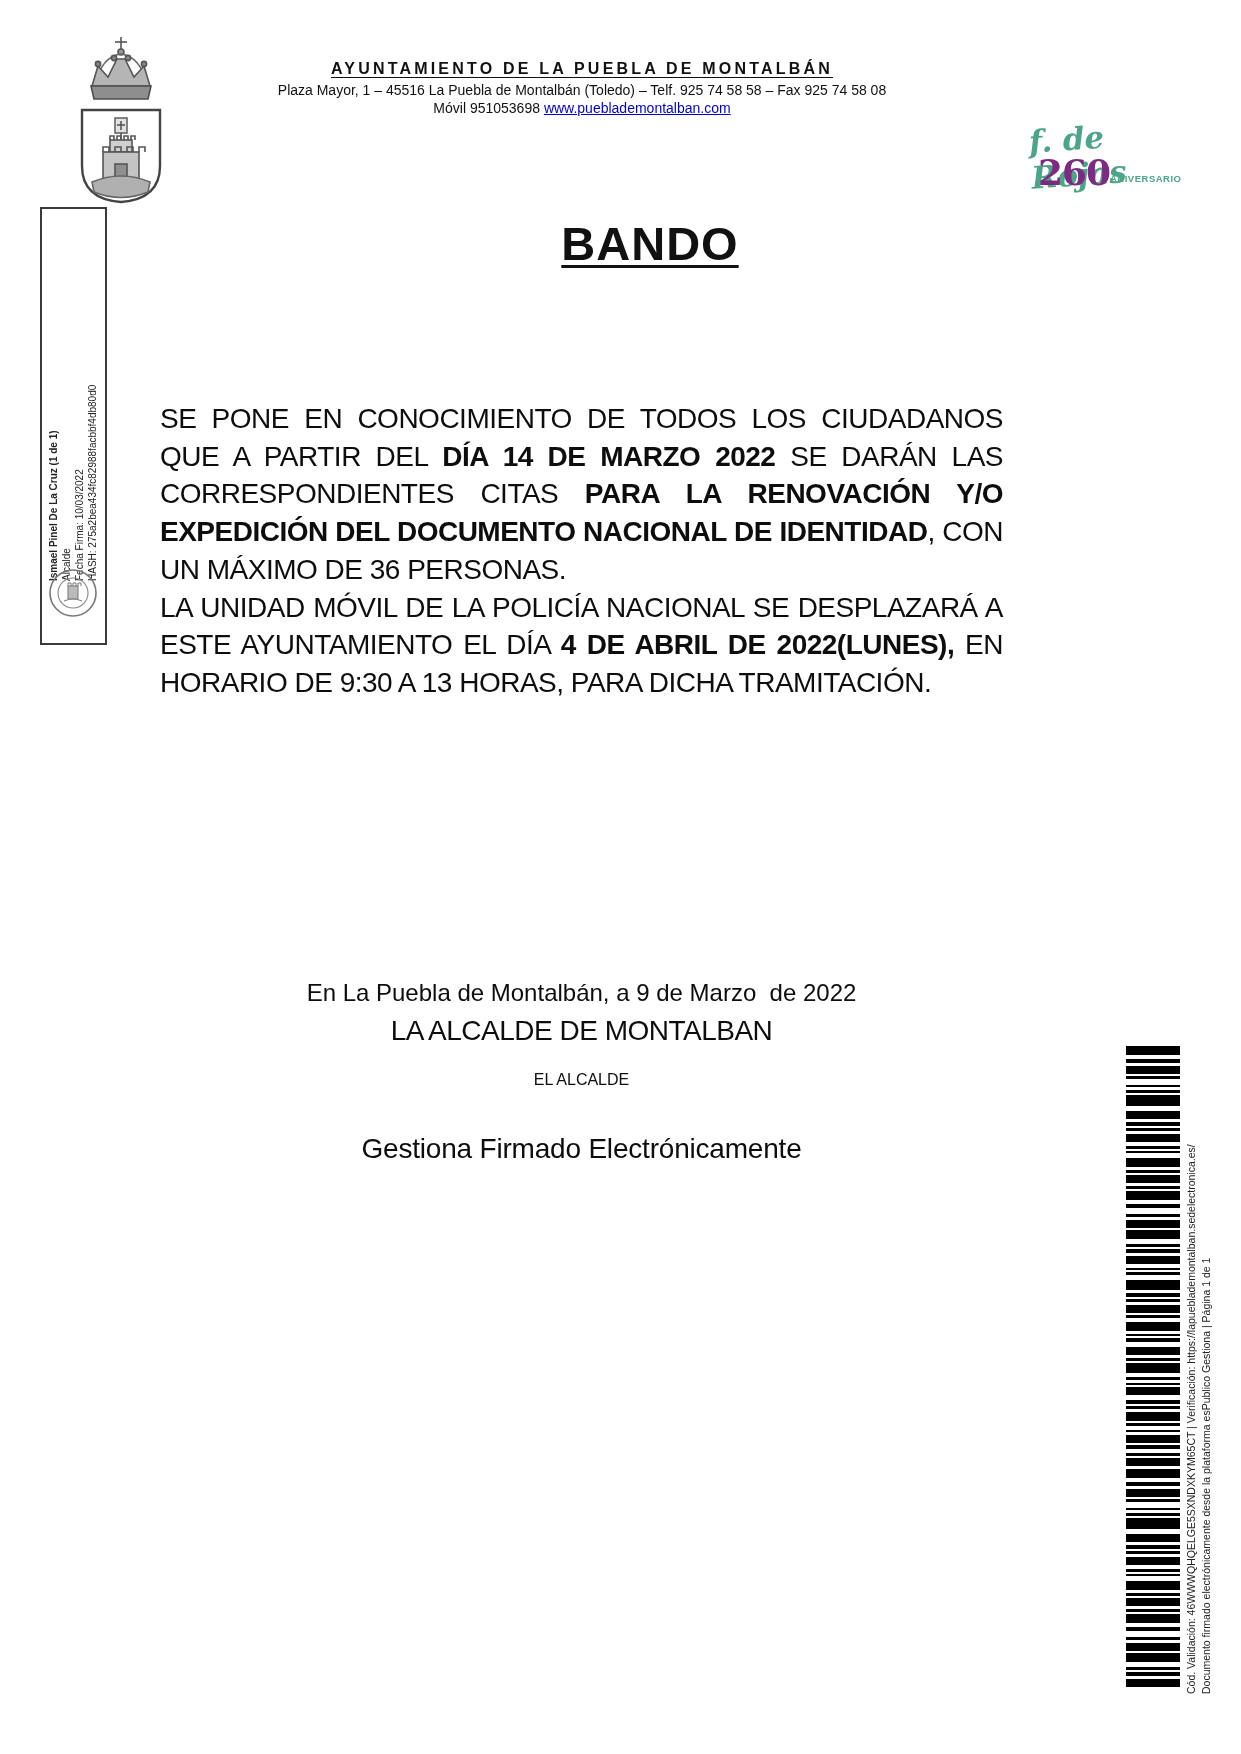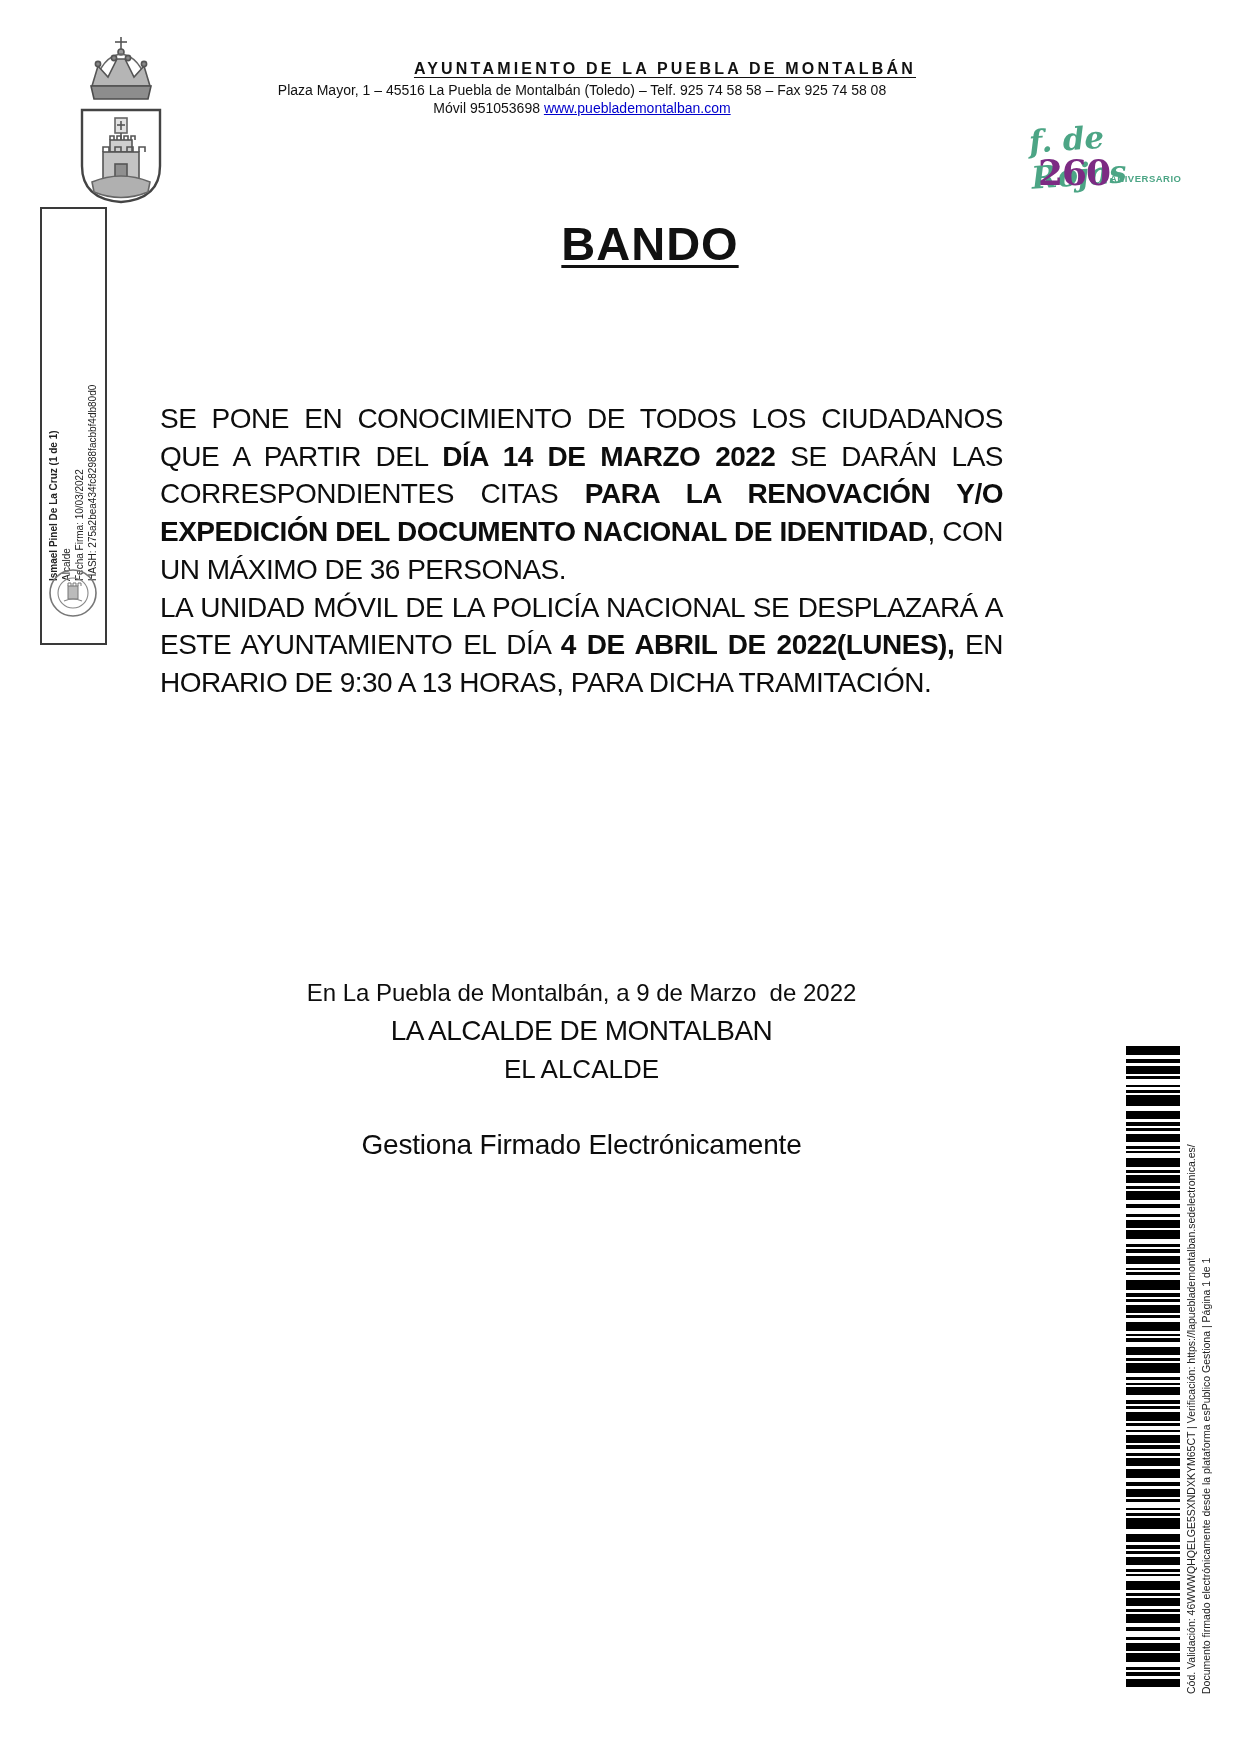--- a/index.html
+++ b/index.html
@@ -3,21 +3,21 @@
 <meta charset="utf-8">
 <style>
   html,body{margin:0;padding:0;background:#e8e8e8;}
   .page{position:relative;width:1241px;height:1754px;background:#ffffff;margin:0 auto;
         font-family:"Liberation Sans",sans-serif;color:#111;overflow:hidden;}
 
   
   .crest{position:absolute;left:70px;top:34px;width:102px;height:172px;}
   .header-text{position:absolute;left:248px;top:60px;width:668px;text-align:center;}
   .org{font-size:16px;font-weight:bold;letter-spacing:3.2px;text-decoration:underline;
-       text-underline-offset:3px;white-space:nowrap;text-align:right;}
+       text-underline-offset:3px;white-space:nowrap;}
   .addr{font-size:14px;margin-top:4px;white-space:nowrap;}
   .mobile{font-size:14px;margin-top:2px;}
   .weblink{color:#0000cc;text-decoration:underline;cursor:pointer;}
 
   
   .rojas{position:absolute;left:1022px;top:118px;width:175px;height:90px;}
   .rojas-script{position:absolute;left:8px;top:0;font-family:"DejaVu Serif",serif;
                 font-style:italic;font-size:31px;font-weight:bold;transform:rotate(-4deg);}
   .rojas-550{position:absolute;left:16px;top:33px;font-family:"DejaVu Serif",serif;
              font-weight:bold;font-size:36px;letter-spacing:-1px;}
@@ -37,21 +37,21 @@
 
   
   .body-text{position:absolute;left:160px;top:400px;width:843px;font-size:28px;
              line-height:37.7px;text-align:justify;letter-spacing:-.5px;color:#0d0d0d;}
   .body-text p{margin:0;}
 
   
   .closing{position:absolute;left:160px;top:979px;width:843px;text-align:center;color:#0d0d0d;}
   .close-date{font-size:24px;white-space:pre-wrap;}
   .close-place{font-size:28px;margin-top:8px;letter-spacing:-.5px;}
-  .close-role{font-size:26px;margin-top:7px;}
+  .close-role{font-size:16px;margin-top:24px;}
   .close-signed{font-size:28px;margin-top:44px;letter-spacing:-.2px;}
 
   
   .barcode{position:absolute;left:1126px;top:1046px;width:54px;height:648px;overflow:hidden;}
   .side-footer{position:absolute;left:1184px;top:1046px;height:648px;writing-mode:vertical-rl;
                transform:rotate(180deg);font-size:10.5px;line-height:14.5px;color:#222;white-space:nowrap;}
 </style>
 </head>
 <body>
 

